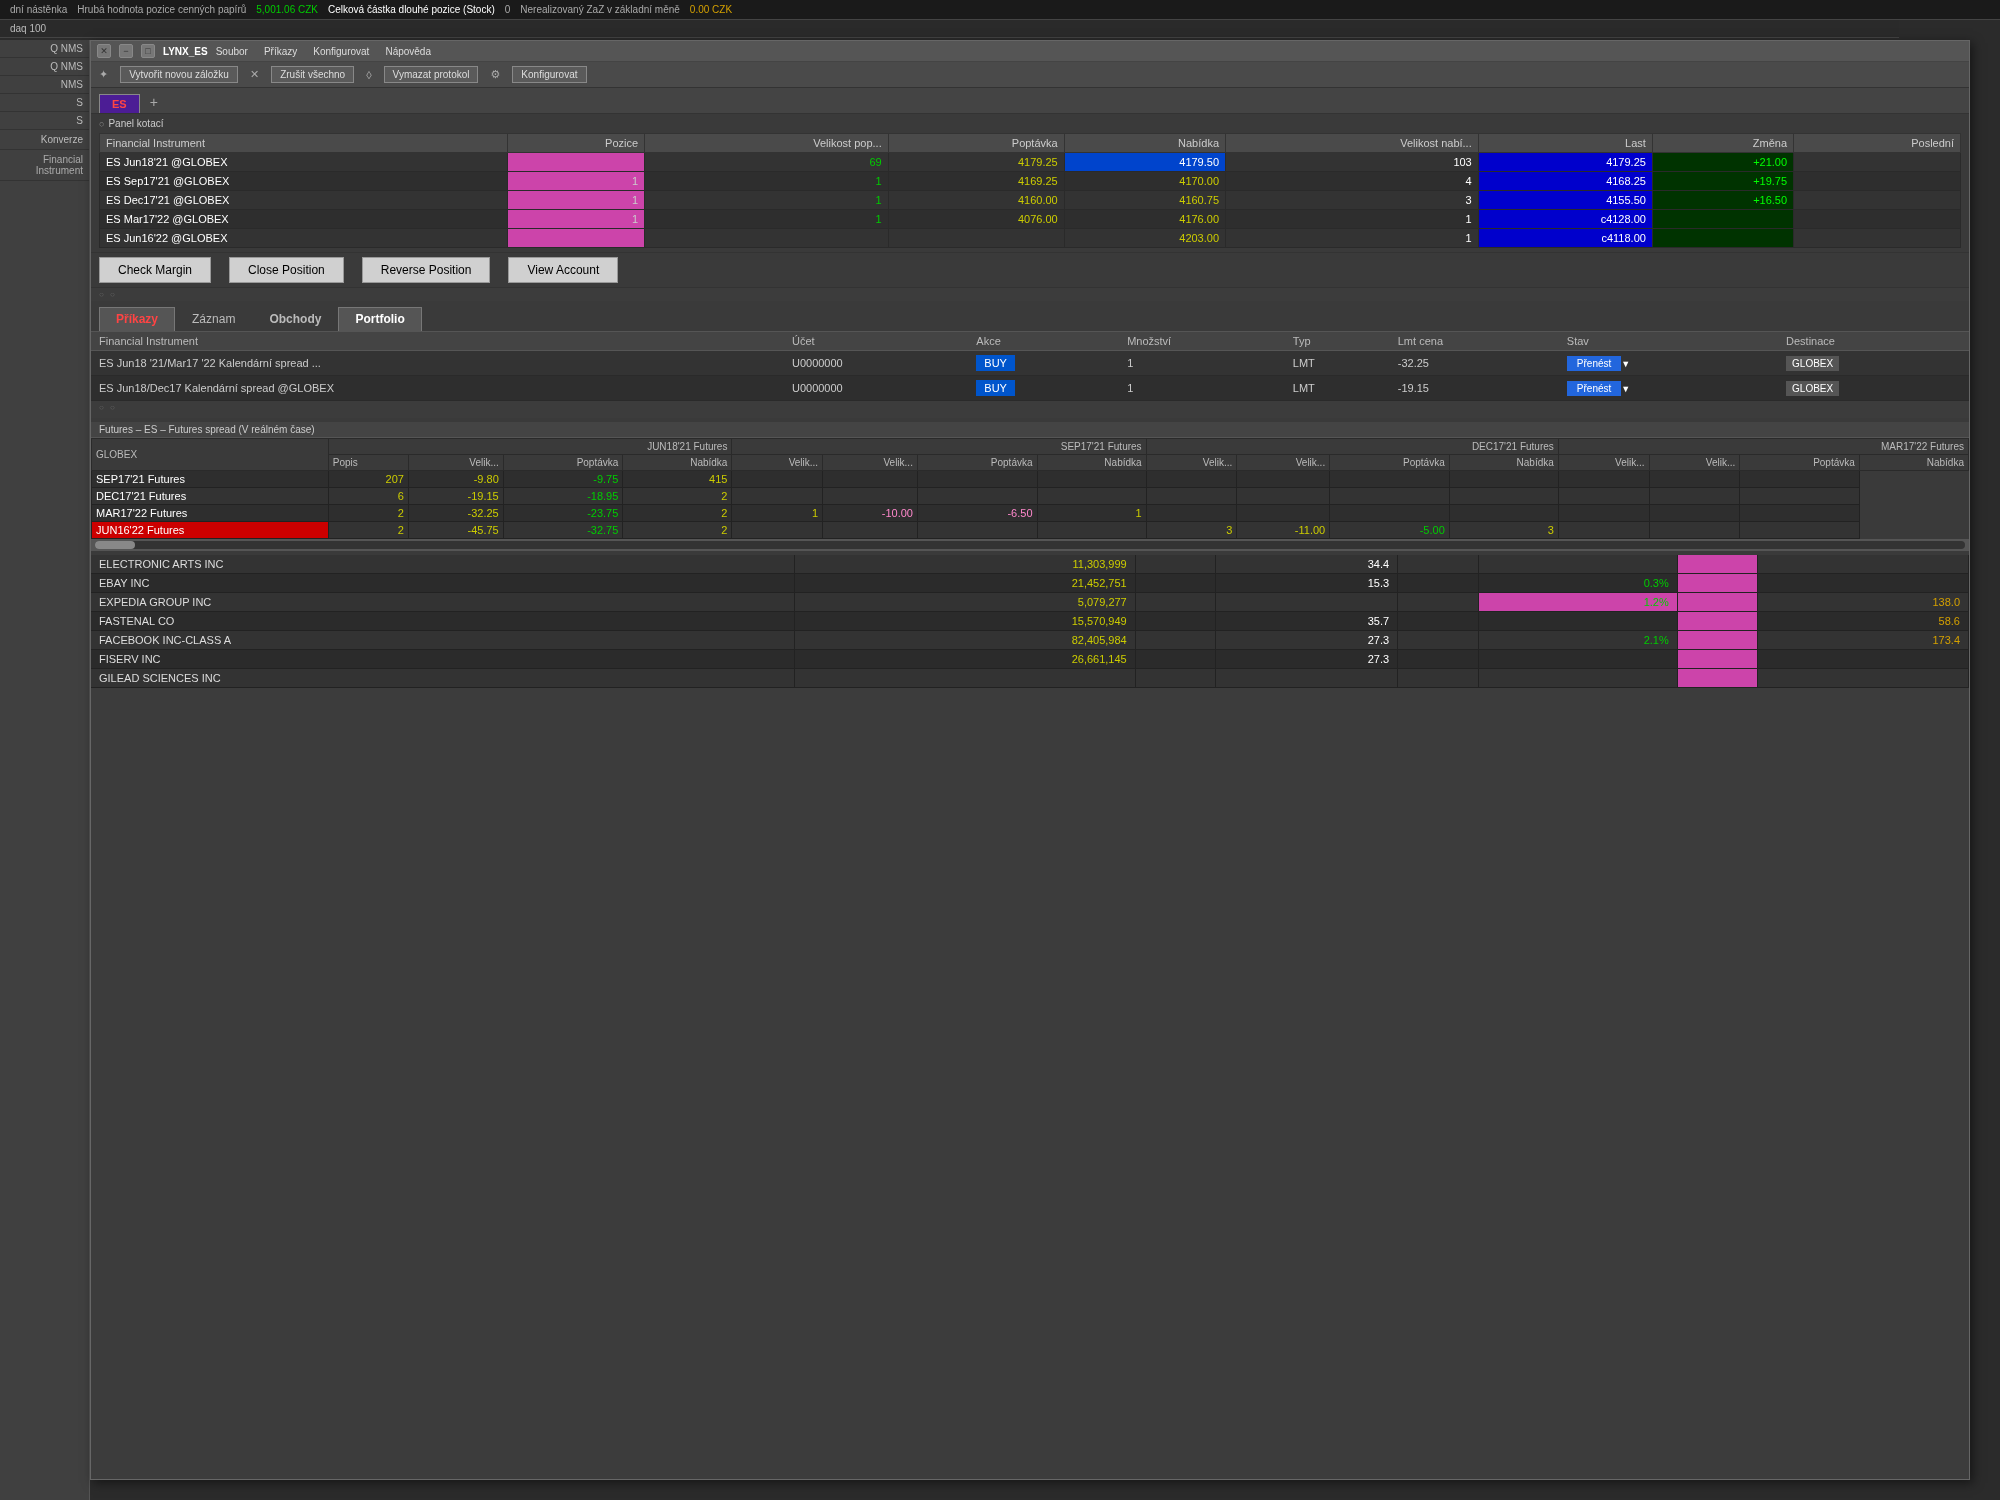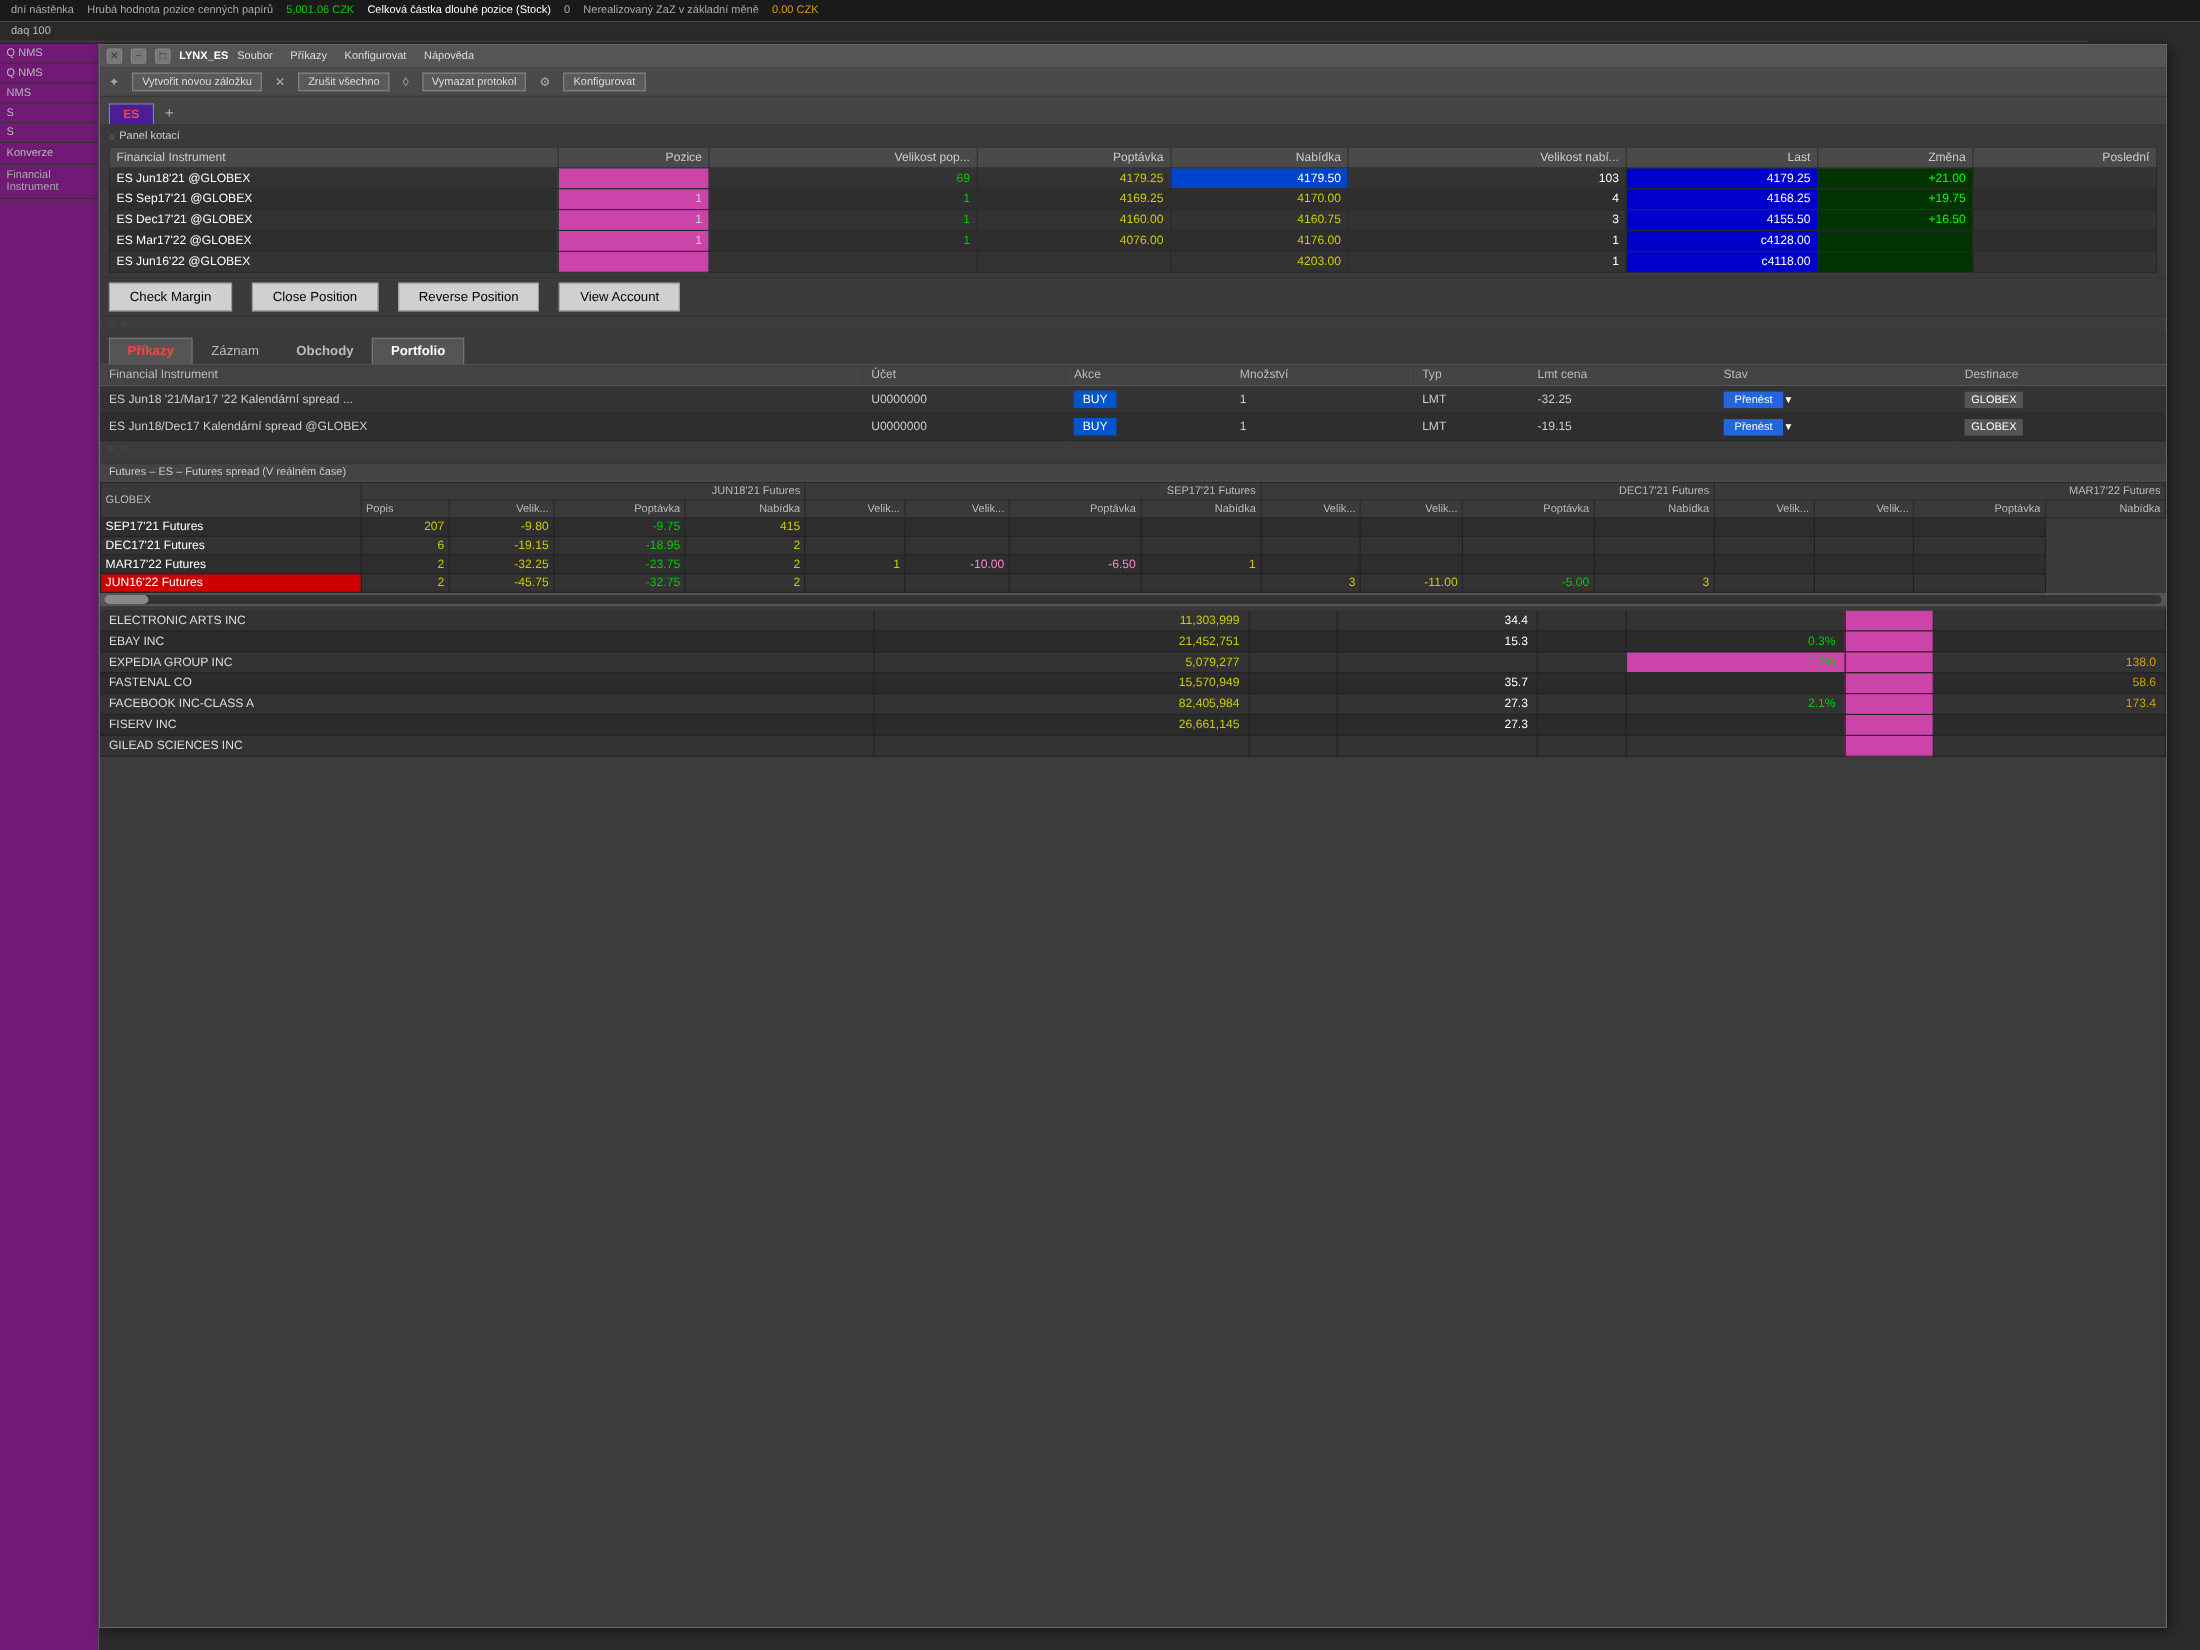--- a/index.html
+++ b/index.html
@@ -360,24 +360,25 @@
     .st-white { color: #fff; text-align: right; }
     .st-pink-bg { background: #cc44aa !important; }
     .st-gold { color: #d4a000; text-align: right; }
 
     
     .left-sidebar {
       position: absolute;
       left: 0; top: 40px;
       width: 90px;
       height: 1460px;
-      background: #701a75;
+      background: #404040;
       border-right: 1px solid #555;
       font-size: 10px;
       color: #bbb;
+      text-align: right;
     }
     .sidebar-item {
       padding: 3px 6px;
       border-bottom: 1px solid #333;
       cursor: pointer;
       white-space: nowrap;
       overflow: hidden;
     }
 
     
@@ -414,21 +415,21 @@
   <div class="sidebar-item">
     <span>S</span>
   </div>
   <div class="sidebar-item">
     <span>S</span>
   </div>
   <div style="padding:4px 6px;font-size:10px;color:#bbb;border-bottom:1px solid #333;">Konverze</div>
   <div style="padding:4px 6px;font-size:10px;color:#aaa;border-bottom:1px solid #333;">Financial Instrument</div>
 </div>
 
-<div class="top-bar" style="position:absolute;top:0;left:0;width:2000px;z-index:10;gap:12px;">
+<div class="top-bar" style="position:absolute;top:0;left:0;width:2000px;z-index:10;">
   <span>dní nástěnka</span>
   <span>Hrubá hodnota pozice cenných papírů</span>
   <span class="green">5,001.06 CZK</span>
   <span class="white">Celková částka dlouhé pozice (Stock)</span>
   <span>0</span>
   <span>Nerealizovaný ZaZ v základní měně</span>
   <span class="gold">0.00 CZK</span>
 </div>
 
 <div class="sec-bar" style="position:absolute;top:20px;left:0;width:1899px;">

